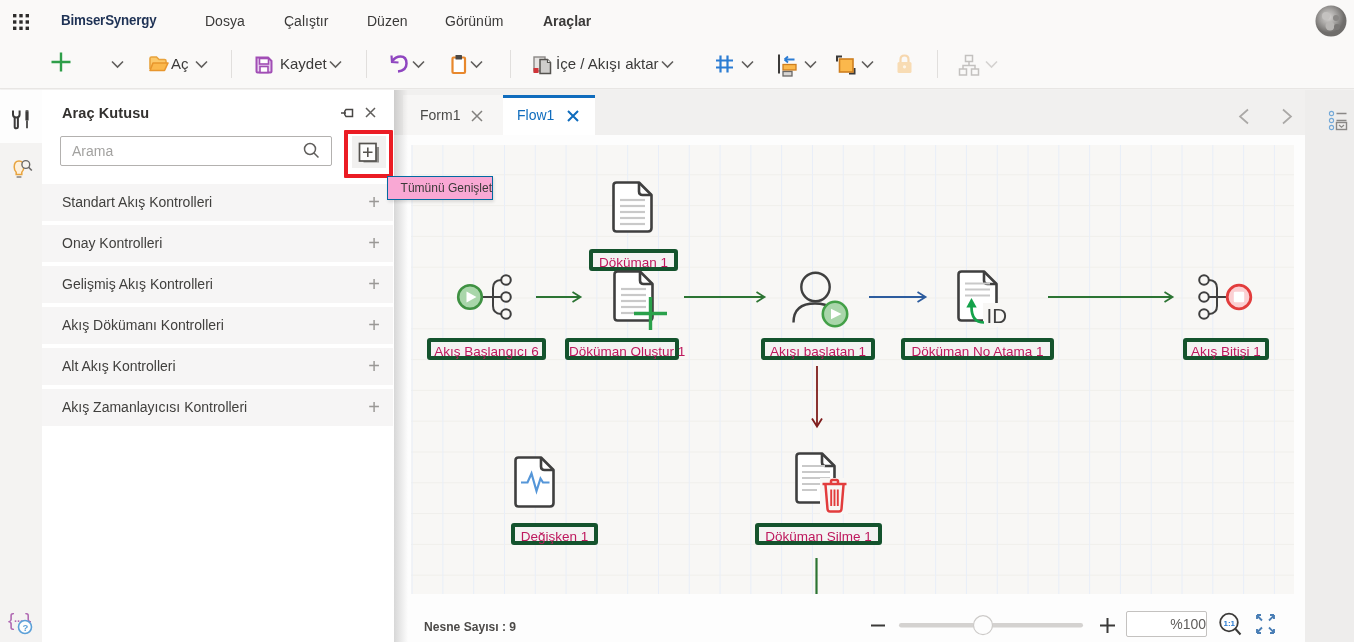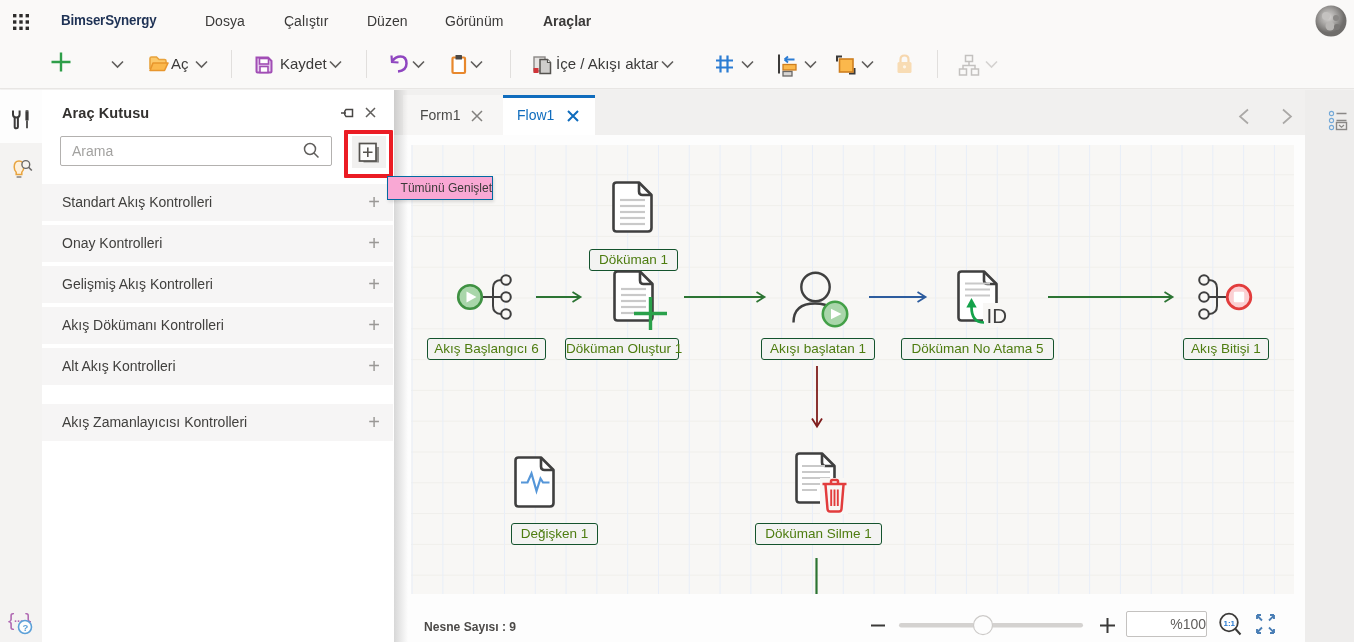--- a/index.html
+++ b/index.html
@@ -40,21 +40,21 @@
   #tabstrip { left:394px; top:90px; width:911px; height:45px; background:#f1f0ef; }
   #canvaswhite { left:394px; top:135px; width:911px; height:507px; background:#fdfdfd; }
   #tab1 { left:403px; top:95px; width:100px; height:40px; background:#f7f6f5; position:absolute;}
   #tab2 { left:503px; top:95px; width:92px; height:40px; background:#fff; border-top:3px solid #0f6cbd; position:absolute;}
   #grid { left:411px; top:145px; width:883px; height:449px; background:#f8f7f5;
       background-image:
         linear-gradient(to right, #e8eef8 1.2px, transparent 1.2px),
         linear-gradient(to bottom, #f0efeb 1.2px, transparent 1.2px);
       background-size:30.8px 30.8px, 30.8px 30.8px;
       background-position:0.6px 0px, 0px 29.3px; }
-  .nlab { position:absolute; background:#f3f3f2; border:1px solid #14532d; border-radius:3px; font-size:13.5px; color:#4d7c0f; text-align:center; height:22px; line-height:20px; z-index:3; white-space:nowrap;}
+  .nlab { position:absolute; background:#f3f3f2; border:4px solid #14532d; border-radius:3px; font-size:13.5px; color:#be185d; text-align:center; height:22px; line-height:20px; z-index:3; white-space:nowrap;}
 
   
   #rstrip { left:1305px; top:90px; width:49px; height:552px; background:#eeedec; }
 
   
   #bbar { left:394px; top:594px; width:911px; height:48px; background:#fdfdfd; }
   #nesne { left:424px; top:619px; font-size:13px; font-weight:bold; color:#4c4a48; position:absolute; transform:scaleX(0.93); transform-origin:left center;}
   #zoominput { left:1126px; top:611px; width:81px; height:26px; border:1px solid #c4c2c0; border-radius:2px; background:#fff; position:absolute; font-size:14px; color:#605e5c; line-height:24px; padding-left:10px;text-align:right;}
 </style>
 </head>
@@ -100,41 +100,41 @@
         <span class="p">+</span>
       </div>
     <div class="acc" style="top:217px;">
         <span class="t">Akış Dökümanı Kontrolleri</span>
         <span class="p">+</span>
       </div>
     <div class="acc" style="top:258px;">
         <span class="t">Alt Akış Kontrolleri</span>
         <span class="p">+</span>
       </div>
-    <div class="acc" style="top:314px;">
+    <div class="acc" style="top:299px;">
         <span class="t">Akış Zamanlayıcısı Kontrolleri</span>
         <span class="p">+</span>
       </div>
   </div>
 
   <div id="tabstrip" class="abs"></div>
   <div class="abs" style="left:394px; top:90px; width:14px; height:552px; background:linear-gradient(to right, rgba(80,80,80,0.22), rgba(80,80,80,0)); z-index:4;"></div>
   <div id="canvaswhite" class="abs"></div>
   <div id="tab1"></div>
   <div id="tab2"></div>
   <div class="abs" style="left:420px; top:107px; font-size:14px; color:#4a4a48;">Form1</div>
   <div class="abs" style="left:517px; top:107px; font-size:14px; color:#0f6cbd;">Flow1</div>
   <div id="grid" class="abs"></div>
   <div id="rstrip" class="abs"></div>
 
   <div class="nlab" style="left:427px; top:338px; width:119px;">Akış Başlangıcı 6</div>
   <div class="nlab" style="left:589px; top:249px; width:89px;">Döküman 1</div>
   <div class="nlab" style="left:565px; top:338px; width:114px;">Döküman Oluştur 1</div>
   <div class="nlab" style="left:761px; top:338px; width:114px;">Akışı başlatan 1</div>
-  <div class="nlab" style="left:901px; top:338px; width:153px;">Döküman No Atama 5</div>
+  <div class="nlab" style="left:901px; top:338px; width:153px;">Döküman No Atama 1</div>
   <div class="nlab" style="left:1183px; top:338px; width:86px;">Akış Bitişi 1</div>
   <div class="nlab" style="left:492px; top:523px; width:87px;margin-left:19px;">Değişken 1</div>
   <div class="nlab" style="left:755px; top:523px; width:127px;">Döküman Silme 1</div>
 
   <div id="tip">Tümünü Genişlet</div>
 
   <div id="bbar" class="abs"></div>
   <div id="nesne">Nesne Sayısı : 9</div>
   <div id="zoominput">%100</div>
 

